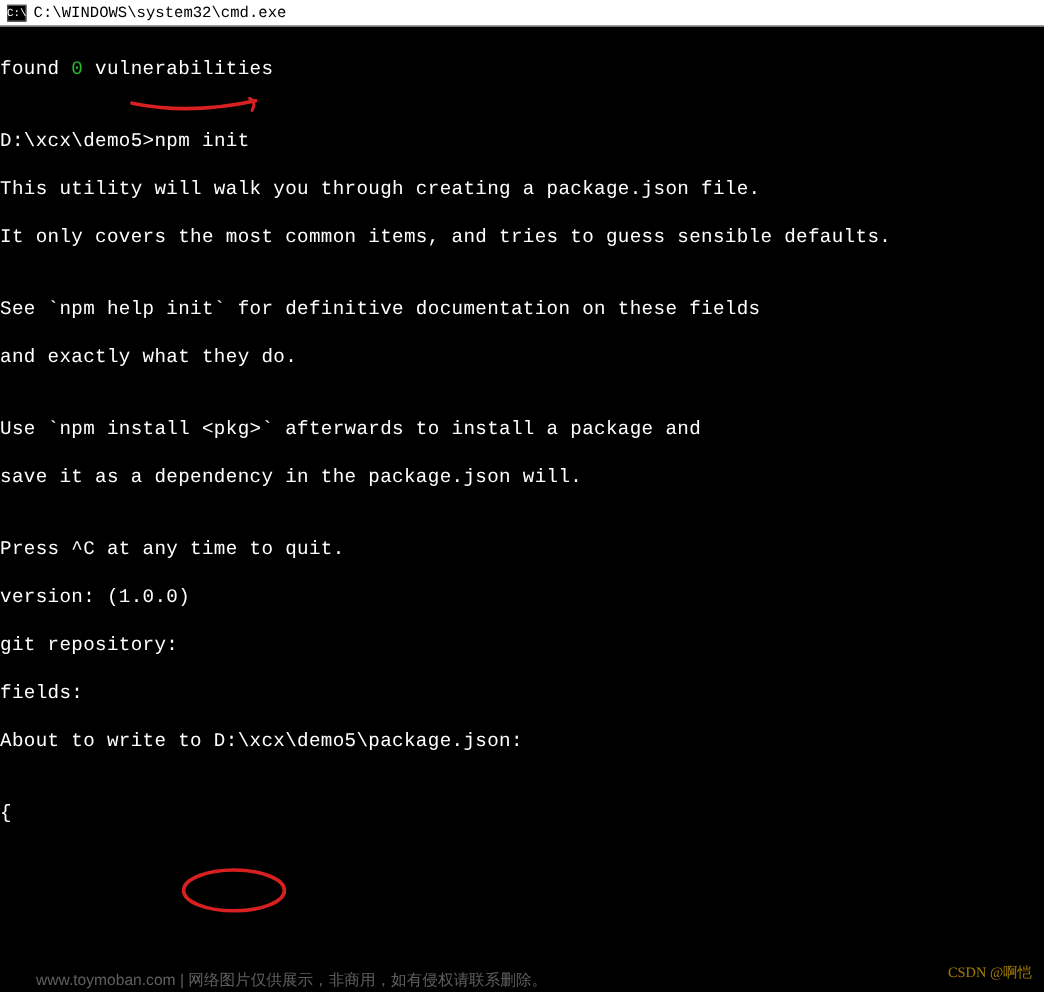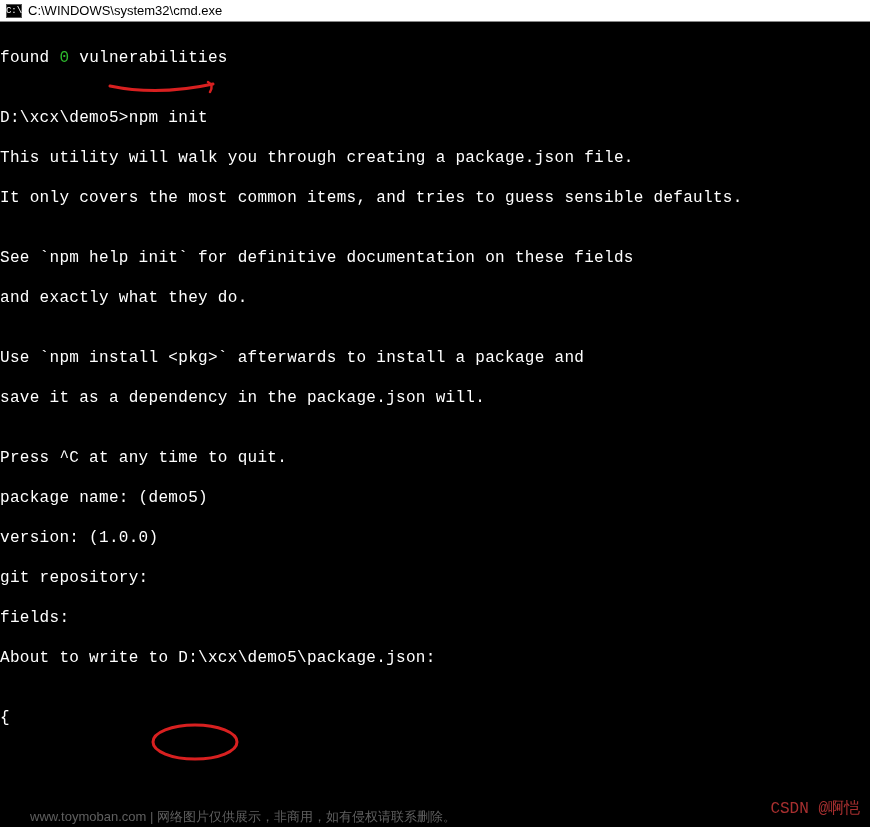--- a/index.html
+++ b/index.html
@@ -33,44 +33,44 @@
       font-size: 9px;
       display: flex;
       align-items: center;
       justify-content: center;
       margin-right: 6px;
       border: 1px solid #555;
     }
     .titlebar-text {
       color: #000;
       font-size: 13px;
-      font-family: Liberation Sans, sans-serif;
+      font-family: Liberation Mono, monospace;
     }
     .terminal {
       padding: 6px 0 0 0;
       line-height: 1.25;
       white-space: pre;
       letter-spacing: 0.3px;
     }
     .line {
       display: block;
       font-family: Liberation Mono, monospace;
     }
     .green { color: #2db82d; }
     .annotation {
       position: absolute;
       pointer-events: none;
     }
     .watermark {
       position: absolute;
       bottom: 8px;
       right: 10px;
-      color: #ef4444;
-      font-size: 16px;
-      font-family: Liberation Mono, monospace;
+      color: #eab308;
+      font-size: 12px;
+      font-family: Liberation Serif, serif;
       opacity: 0.7;
     }
     .watermark-bottom {
       position: absolute;
       bottom: 1px;
       left: 30px;
       color: #bbb;
       font-size: 13px;
       font-family: sans-serif;
       opacity: 0.5;
@@ -91,21 +91,20 @@
 <span class="line">This utility will walk you through creating a package.json file.</span>
 <span class="line">It only covers the most common items, and tries to guess sensible defaults.</span>
 <span class="line"></span>
 <span class="line">See `npm help init` for definitive documentation on these fields</span>
 <span class="line">and exactly what they do.</span>
 <span class="line"></span>
 <span class="line">Use `npm install &lt;pkg&gt;` afterwards to install a package and</span>
 <span class="line">save it as a dependency in the package.json will.</span>
 <span class="line"></span>
 <span class="line">Press ^C at any time to quit.</span>
-<span class="line">package name: (demo5)</span>
 <span class="line">version: (1.0.0)</span>
 <span class="line">git repository:</span>
 <span class="line">fields:</span>
 <span class="line">About to write to D:\xcx\demo5\package.json:</span>
 <span class="line"></span>
 <span class="line">{</span>
 
 
 
 

